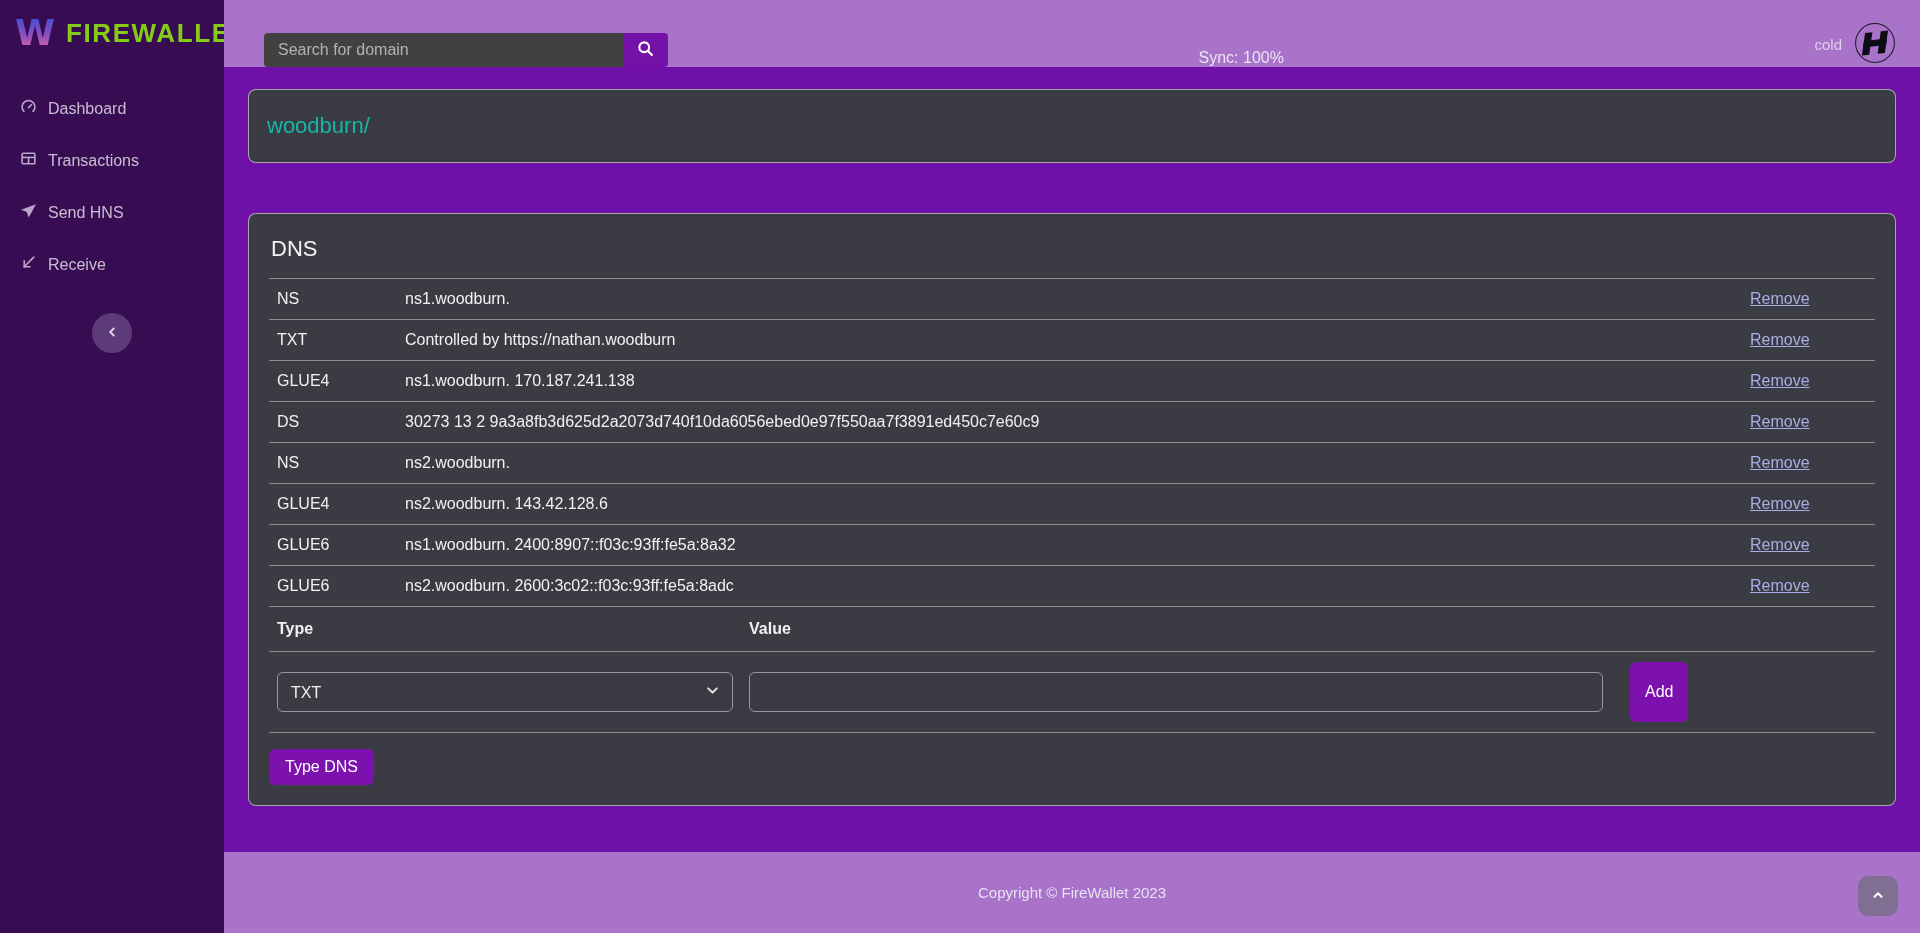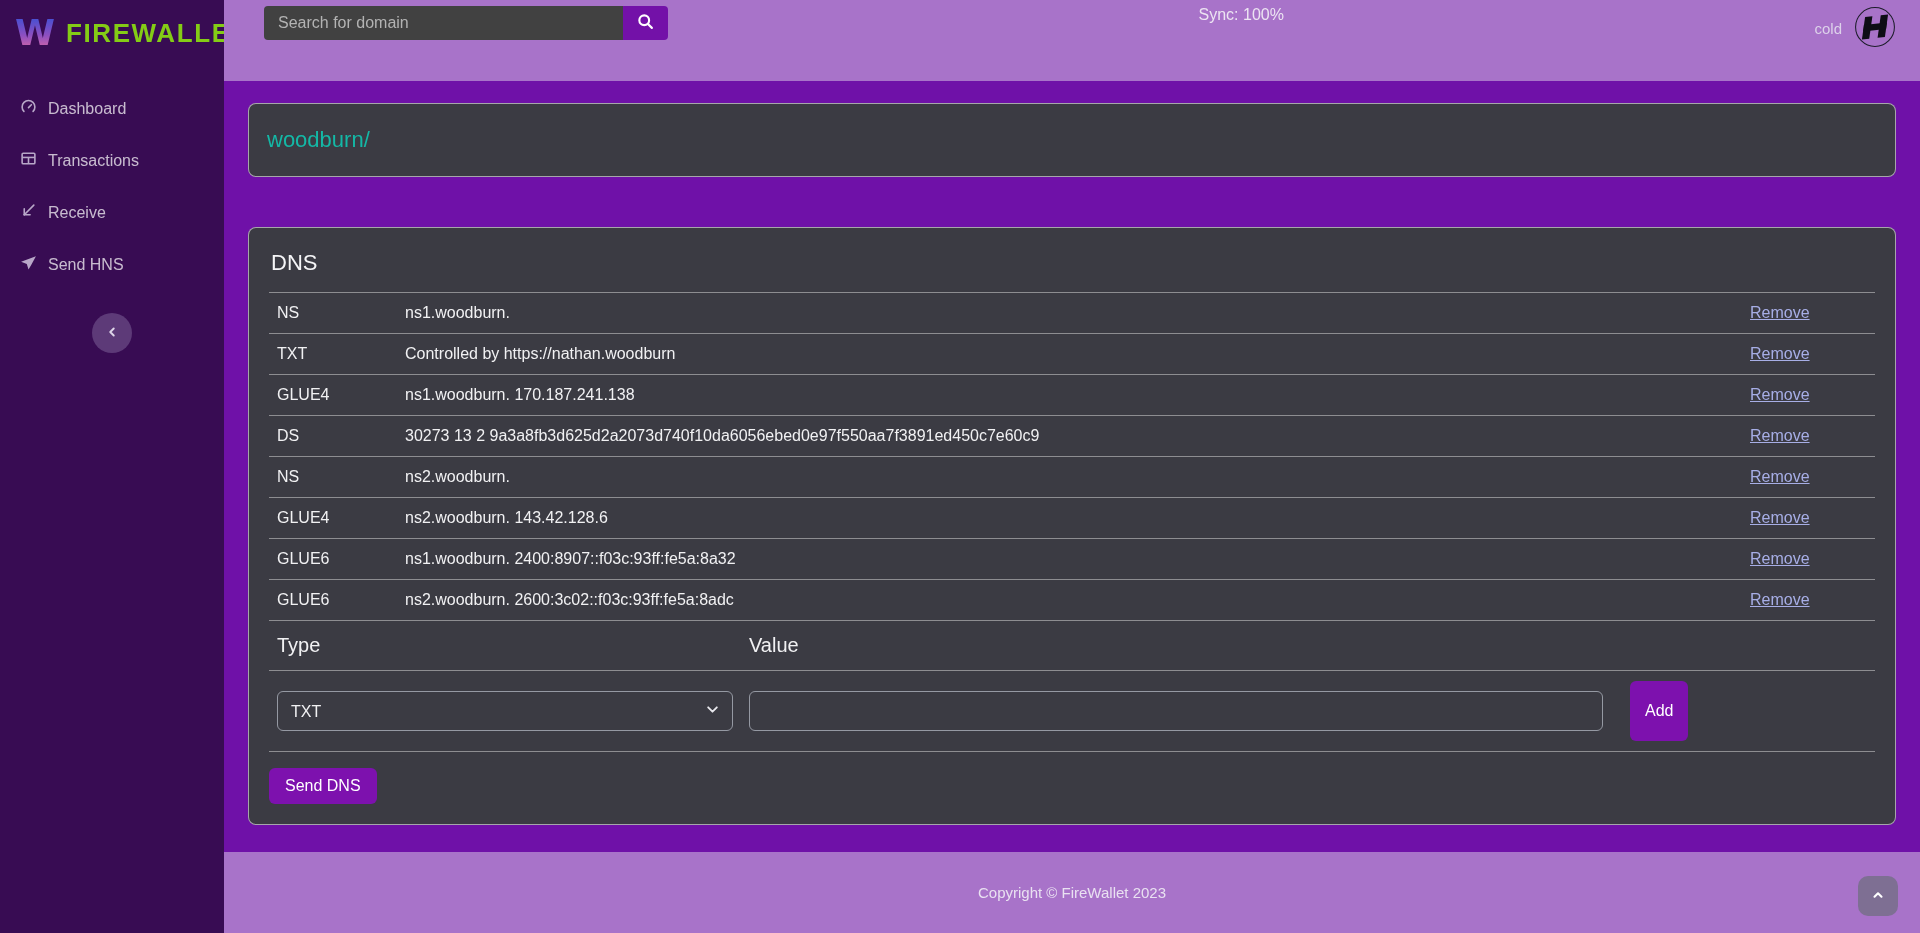--- a/index.html
+++ b/index.html
@@ -22,41 +22,41 @@
   .brand{height:67px;display:flex;align-items:center;gap:10px;padding:0 14px;cursor:pointer;}
   .brand-name{color:#84cc16;font-weight:bold;font-size:26px;letter-spacing:1.6px;}
   .nav{margin-top:16px;}
   .nav-item{display:flex;align-items:center;gap:11px;padding:15px 20px;font-size:16px;cursor:pointer;margin-bottom:1px;}
   .nav-item svg{flex-shrink:0;opacity:.85;}
   .collapse-btn{width:40px;height:40px;border-radius:50%;background:#5d3a78;border:none;margin:22px auto 0;display:flex;align-items:center;justify-content:center;cursor:pointer;}
 
   
   .main-col{flex:1;display:flex;flex-direction:column;min-width:0;}
 
-  .topbar{height:81px;background:var(--topbar-bg);display:flex;align-items:flex-start;padding:6px 24px 0 40px;flex-shrink:0;}
+  .topbar{height:67px;background:var(--topbar-bg);display:flex;align-items:flex-end;padding:6px 24px 0 40px;flex-shrink:0;}
   .search-group{display:flex;height:34px;width:404px;}
   .search-input{flex:1;background:#414141;border:none;outline:none;border-radius:4px 0 0 4px;color:#e9e9e9;padding:0 14px;font-size:16px;font-family:inherit;}
   .search-input::placeholder{color:#b3b3b3;}
   .search-btn{width:45px;background:var(--search-button-purple);border:none;border-radius:0 4px 4px 0;display:flex;align-items:center;justify-content:center;cursor:pointer;}
   .sync{flex:1;text-align:center;color:#ece4f2;font-size:16px;}
   .wallet{display:flex;align-items:center;gap:12px;color:#ddd2ea;font-size:15px;}
 
   .content{flex:1;background:var(--content-bg);padding:22px 24px;overflow:hidden;}
   .card{background:var(--card-bg);border:1px solid rgba(255,255,255,.55);border-radius:8px;color:#f1f1f3;}
   .domain-card{height:74px;display:flex;align-items:center;padding:0 18px;font-size:22px;color:#14b8a6;margin-bottom:50px;}
   .dns-card{padding:18px 20px 20px;}
   .dns-title{font-size:22px;font-weight:normal;margin:4px 0 16px 2px;color:#f5f5f7;}
 
   table.records,table.form-table{width:100%;border-collapse:collapse;font-size:16px;color:#f1f1f3;}
   table.records td{border-top:1px solid rgba(255,255,255,.42);padding:11px 8px;}
   td.type-cell{width:128px;}
   td.action-cell{width:133px;}
   .action-cell a{color:var(--link-color);text-decoration:underline;cursor:pointer;}
 
-  table.form-table th{border-top:1px solid rgba(255,255,255,.42);text-align:left;font-weight:normal;font-size:20px;padding:13px 8px;margin-top:39px;}
+  table.form-table th{border-top:1px solid rgba(255,255,255,.42);text-align:left;font-weight:bold;font-size:16px;padding:13px 8px;margin-top:39px;}
   table.form-table td{border-top:1px solid rgba(255,255,255,.42);border-bottom:1px solid rgba(255,255,255,.42);padding:10px 8px;}
   .col-type{width:472px;}.col-value{width:870px;}
   .select-wrap{position:relative;}
   .type-select{width:100%;height:40px;appearance:none;-webkit-appearance:none;background:transparent;border:1px solid #9599a3;border-radius:6px;color:#f1f1f3;font-size:16px;font-family:inherit;padding:0 34px 0 13px;cursor:pointer;}
   .select-chevron{position:absolute;right:14px;top:50%;transform:translateY(-50%);pointer-events:none;}
   .value-input{width:100%;height:40px;background:transparent;border:1px solid #9599a3;border-radius:6px;color:#f1f1f3;font-size:16px;font-family:inherit;padding:0 13px;outline:none;}
   .add-cell{padding-left:19px !important;}
   .btn{background:var(--accent-purple);color:#fff;border:none;border-radius:6px;font-size:16px;font-family:inherit;cursor:pointer;}
   .add-btn{padding:21px 15px;}
   .save-btn{margin-top:16px;padding:9px 16px;}
@@ -102,35 +102,35 @@
           <svg width="17" height="17" viewBox="0 0 16 16" fill="none" stroke="#cfc3dd" stroke-width="1.5">
             <rect x="2" y="3" width="12" height="10" rx="1"></rect>
               <line x1="2" y1="7" x2="14" y2="7"></line>
               <line x1="8" y1="7" x2="8" y2="13"></line>
           </svg>
         </span>
         <span>Transactions</span>
       </div>
       <div class="nav-item">
         <span>
+          <svg width="17" height="17" viewBox="0 0 16 16">
+            <path d="M15 2 1 7.3l5.4 2L8 14.5l2.4-4L15 2z" fill="#cfc3dd"></path>
+          </svg>
+        </span>
+        <span>Send HNS</span>
+      </div>
+      <div class="nav-item">
+        <span>
           <svg width="17" height="17" viewBox="0 0 16 16" fill="none" stroke="#cfc3dd" stroke-width="1.5" stroke-linecap="round" stroke-linejoin="round">
             <path d="M13 3 4 12"></path>
               <path d="M4 12h5.5"></path>
               <path d="M4 12V6.5"></path>
           </svg>
         </span>
         <span>Receive</span>
-      </div>
-      <div class="nav-item">
-        <span>
-          <svg width="17" height="17" viewBox="0 0 16 16">
-            <path d="M15 2 1 7.3l5.4 2L8 14.5l2.4-4L15 2z" fill="#cfc3dd"></path>
-          </svg>
-        </span>
-        <span>Send HNS</span>
       </div>
     </nav>
 
     <button class="collapse-btn">
       <span>
         <svg width="14" height="14" viewBox="0 0 16 16" fill="none" stroke="#ded5e8" stroke-width="2.2" stroke-linecap="round" stroke-linejoin="round">
           <path d="M10 4 6 8l4 4"></path>
         </svg>
       </span>
     </button>
@@ -244,21 +244,21 @@
             <td>
               <input class="value-input" type="text" value="" style="">
             </td>
             <td class="add-cell">
               <button class="btn add-btn">Add</button>
             </td>
           </tr>
           </tbody>
         </table>
 
-        <button class="btn save-btn">Send DNS</button>
+        <button class="btn save-btn">Type DNS</button>
       </section>
     </main>
 
     <footer class="footer">
       <span class="copyright">Copyright © FireWallet 2023</span>
       <button class="scroll-top">
         <span>
           <svg width="14" height="14" viewBox="0 0 16 16" fill="none" stroke="#ffffff" stroke-width="2.4" stroke-linecap="round" stroke-linejoin="round">
             <path d="M4 10l4-4 4 4"></path>
           </svg>

